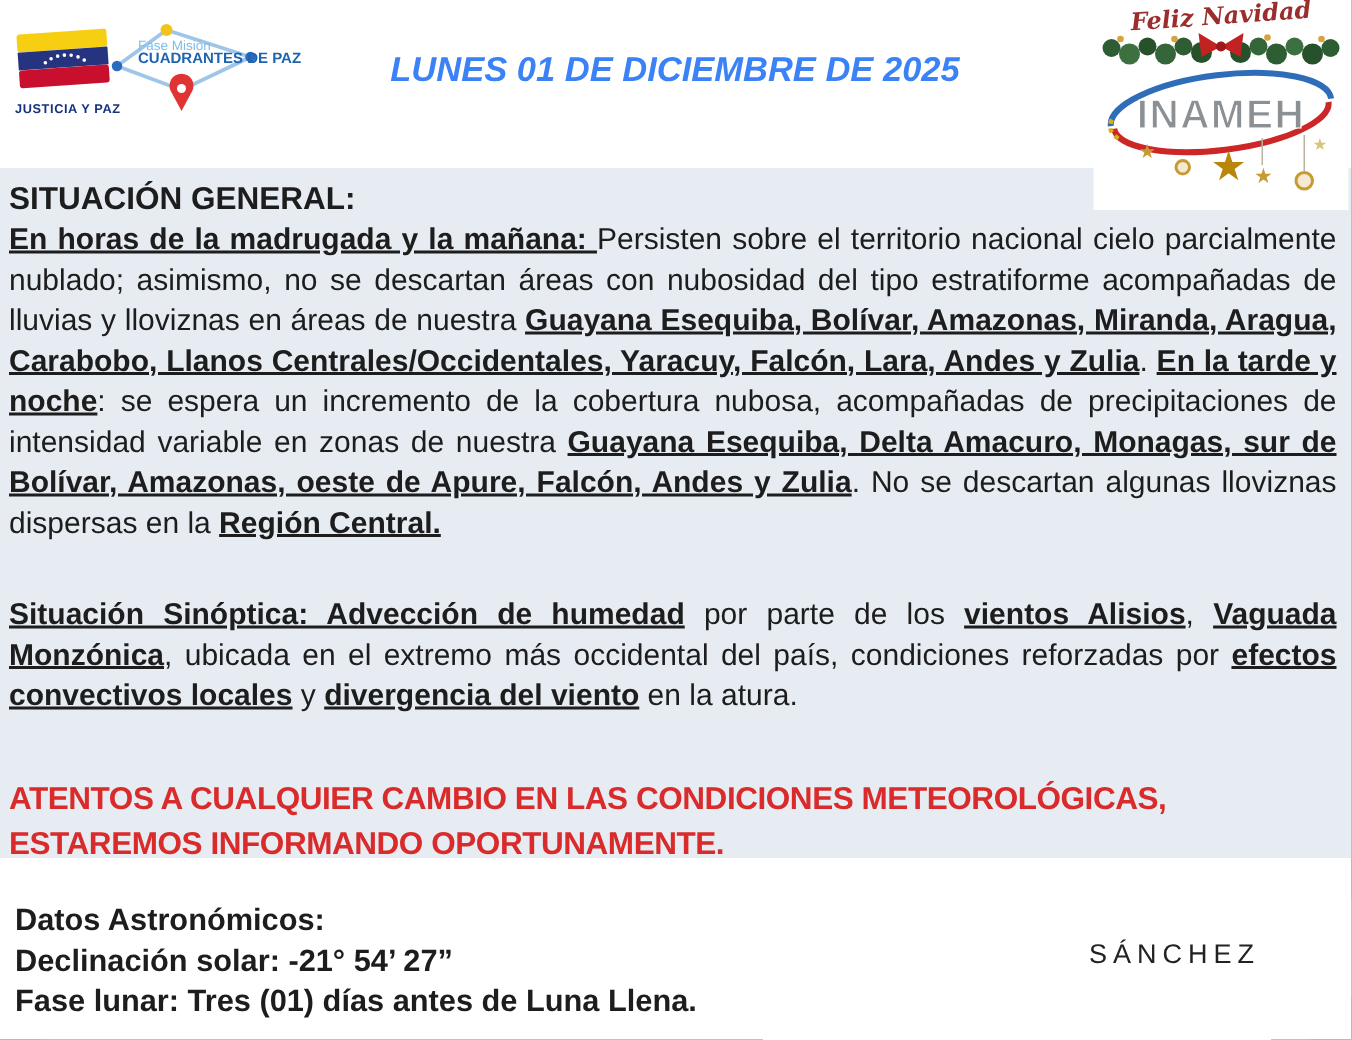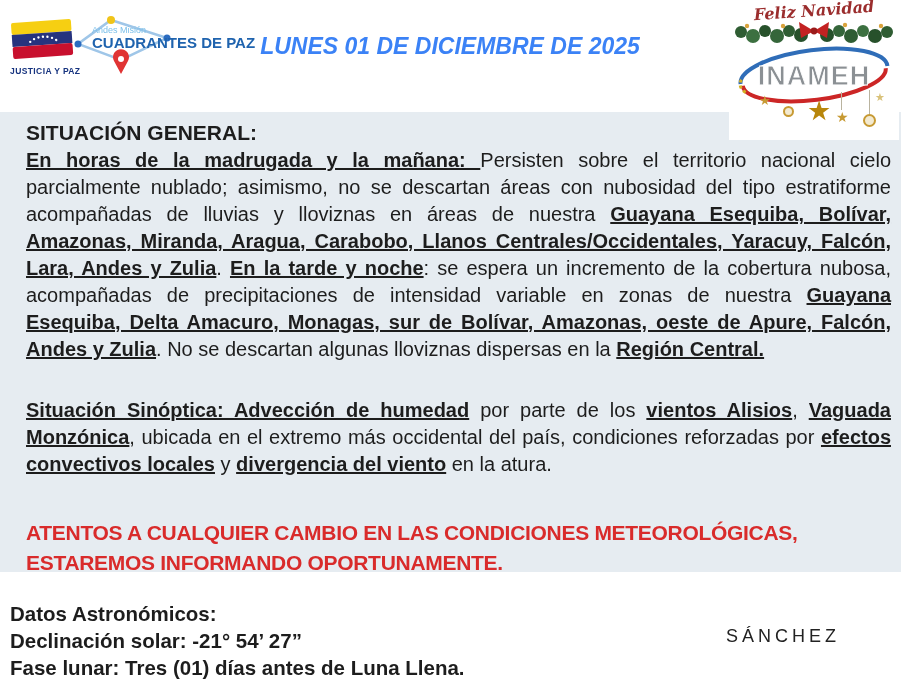--- a/index.html
+++ b/index.html
@@ -18,40 +18,40 @@
 
   .logo-justicia { position: absolute; left: 10px; top: 16px; width: 64px; text-align: center; }
   .logo-justicia .caption {
     margin-top: 2px; font-size: 8.5px; font-weight: bold;
     color: var(--flag_blue, #16337f); letter-spacing: .4px; white-space: nowrap;
   }
   .logo-cuadrantes { position: absolute; left: 70px; top: 14px; width: 118px; height: 66px; }
   .logo-cuadrantes svg { position: absolute; left: 0; top: 0; }
   .cuad-text { position: absolute; left: 22px; top: 12px; line-height: 1.05; white-space: nowrap; }
   .cuad-line1 { font-size: 9px; color: var(--light_blue, #7cc0ea); }
-  .cuad-line2 { font-size: 15px; font-weight: bold; color: var(--brand_blue, #1f63ae); }
+  .cuad-line2 { font-size: 10px; font-weight: bold; color: var(--brand_blue, #1f63ae); }
 
   .title-block { position: absolute; left: 185px; top: 26px; width: 530px; text-align: center; }
   .title-main { font-size: 31px; font-weight: bold; font-style: italic; letter-spacing: .5px; color: #111; }
   .title-sub  { margin-top: 7px; font-size: 23px; font-weight: bold; font-style: italic; color: #3b82f6; }
 
   .logo-inameh { position: absolute; right: 2px; top: 0; width: 170px; height: 140px; background: var(--page_bg,#fff); z-index: 2; }
   .feliz { position: absolute; left: 0; right: 0; top: 1px; text-align: center;
     font-family: "DejaVu Serif", serif; font-style: italic; font-weight: bold;
     font-size: 16px; color: #9b2d2d; transform: rotate(-4deg); }
   .garland { position: absolute; left: 4px; top: 18px; }
   .inameh-oval { position: absolute; left: 5px; top: 42px; }
   .string { position: absolute; width: 1px; background: #b9b39f; }
   .star { position: absolute; line-height: 1; color: var(--gold, #c79a33); }
   .ornament { position: absolute; border-radius: 50%; background: #f3ead1; border: 2px solid var(--gold, #c79a33); }
 
   
   .content {
     height: 460px; background: var(--content_bg, #e6ecf1);
-    padding: 7px 10px 0 26px;
+    padding: 7px 10px 0 6px;
     font-size: 20px; line-height: 27px;
   }
   .content h3 { font-size: 21px; font-weight: bold; line-height: 28px; }
   .content p { text-align: justify; }
   .content .b { font-weight: bold; text-decoration: underline; }
   .para-sinoptica { margin-top: 34px; }
   .warning {
     margin-top: 40px; max-width: 780px;
     font-weight: bold; font-size: 21px; line-height: 30px;
     letter-spacing: -.3px; color: var(--warning, #d92b2b);
@@ -94,21 +94,21 @@
         <polygon points="41,6 97,24 51,46 8,30" fill="none" stroke="#9fc6e8" stroke-width="2.5"></polygon>
         <circle cx="41" cy="6" r="4" fill="#f0c419"></circle>
         <circle cx="8" cy="30" r="3.5" fill="#2a6bc0"></circle>
         <circle cx="97" cy="24" r="3.5" fill="#2a6bc0"></circle>
         <g>
           <path d="M51 60 L44 47 a8 8 0 1 1 14 0 Z" fill="#e03434"></path>
           <circle cx="51" cy="45" r="3" fill="#ffffff"></circle>
         </g>
       </svg>
       <div class="cuad-text">
-        <div class="cuad-line1">Andes Misión</div>
+        <div class="cuad-line1">Fase Misión</div>
         <div class="cuad-line2">CUADRANTES DE PAZ</div>
       </div>
     </div>
 
     <div class="title-block">
       <div class="title-sub">LUNES 01 DE DICIEMBRE DE 2025</div>
     </div>
 
     <div class="logo-inameh">
       <div class="feliz">Feliz Navidad</div>

